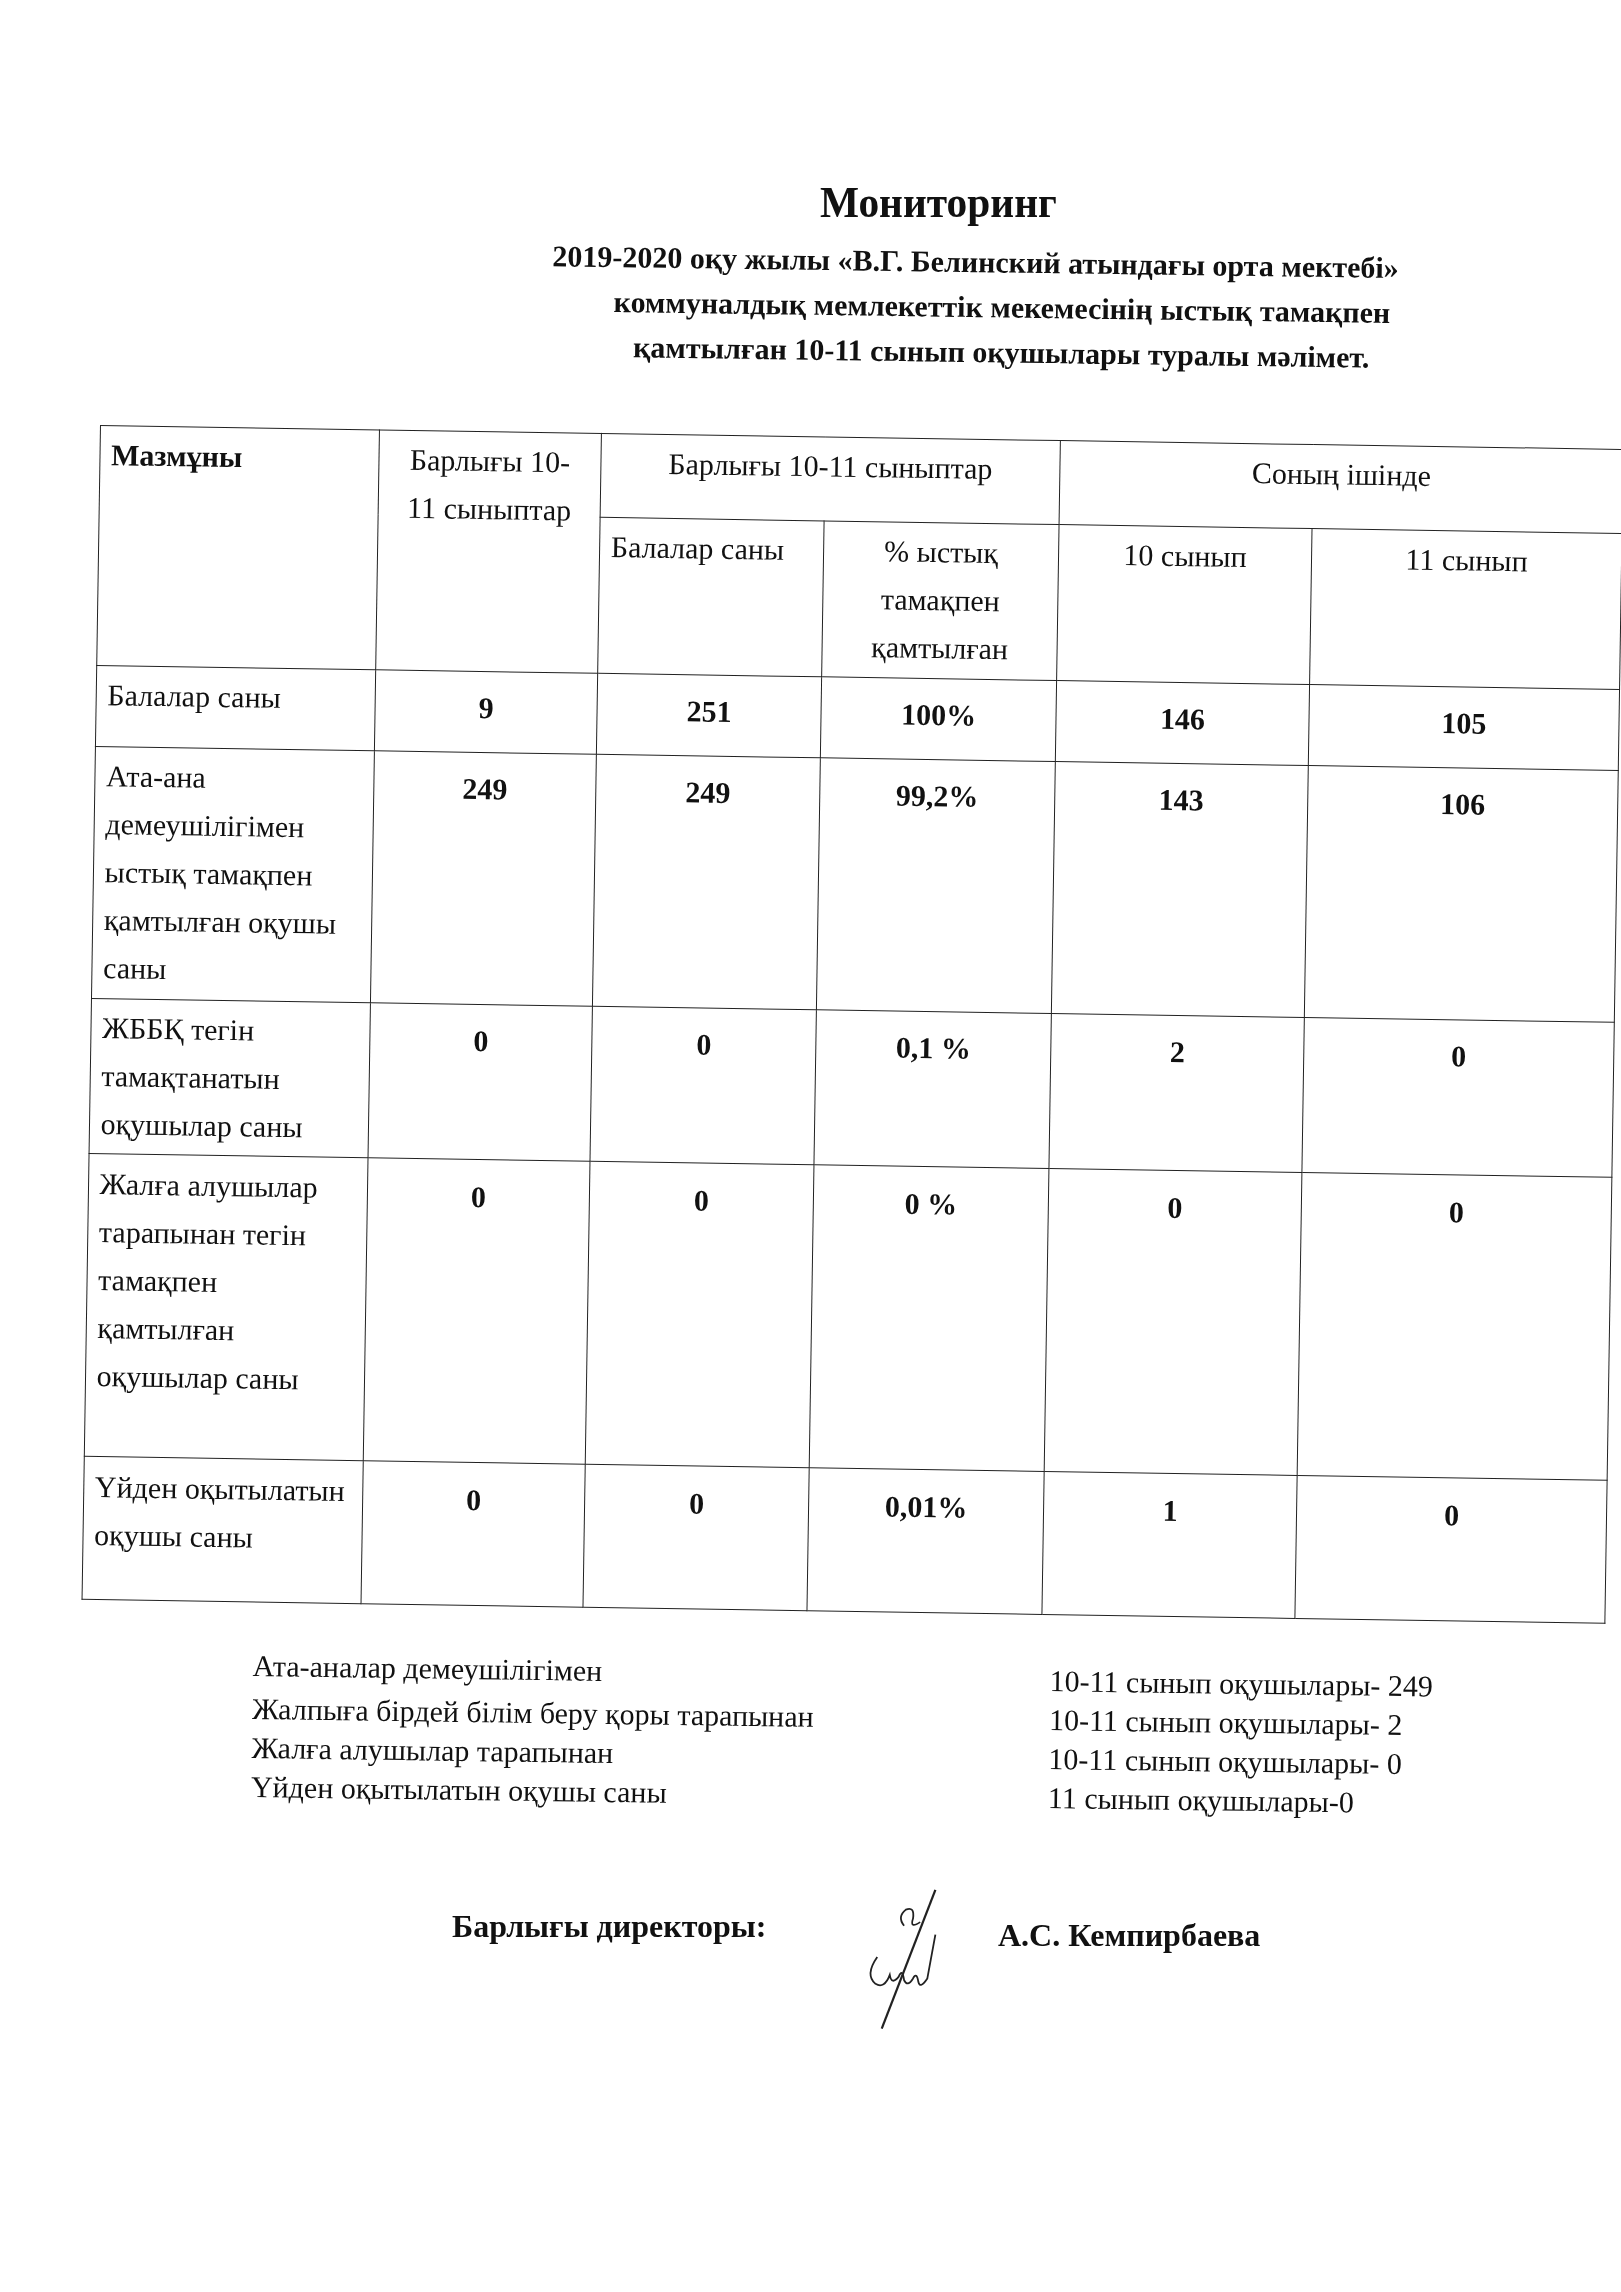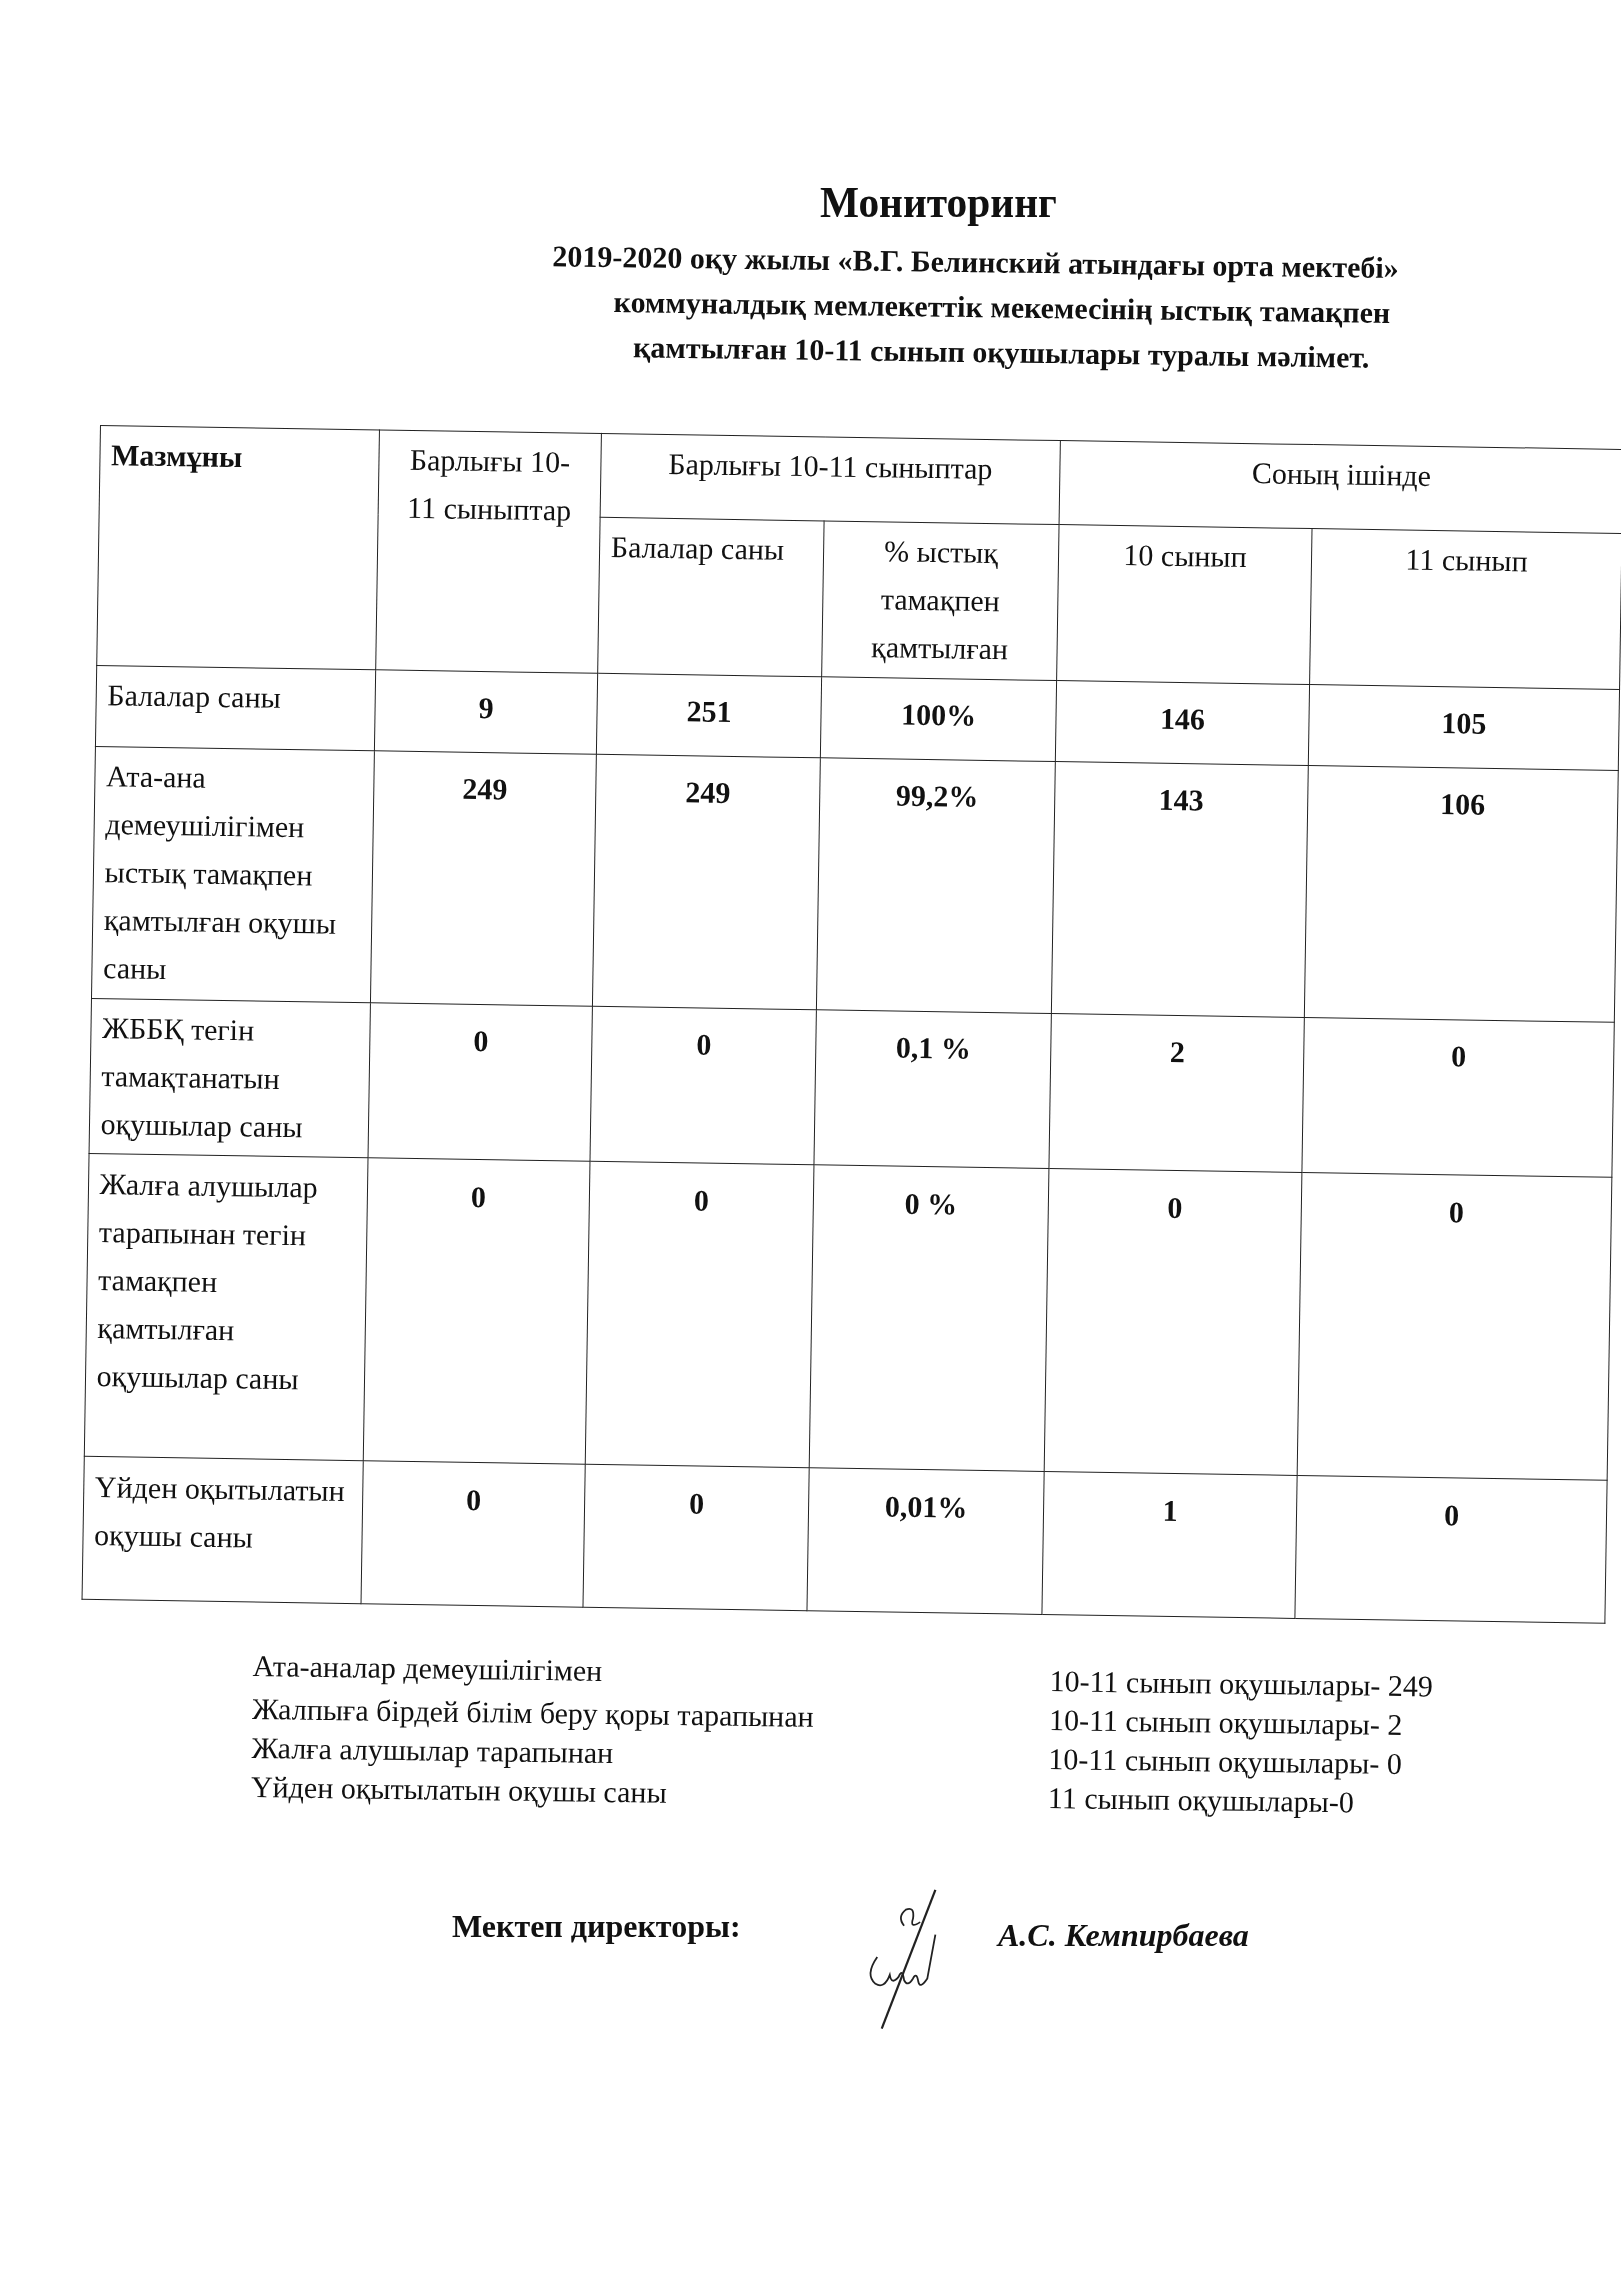--- a/index.html
+++ b/index.html
@@ -91,21 +91,21 @@
 
     .signature-block {
       position: absolute;
       top: 1908px;
       left: 452px;
       width: 896px;
       font-size: 32px;
       font-weight: bold;
     }
     .sig-label { position: absolute; left: 0; top: 0; }
-    .sig-name { position: absolute; left: 546px; top: 9px; font-style: italic; }
+    .sig-name { position: absolute; left: 546px; top: 9px; }
     .sig-scribble {
       position: absolute;
       left: 376px;
       top: -27px;
       width: 179px;
       height: 152px;
     }
   </style>
 </head>
 <body>
@@ -203,21 +203,21 @@
     <span class="sum-left">Жалға алушылар тарапынан</span>
     <span class="sum-right">10-11 сынып оқушылары- 0</span>
   </div>
   <div class="sum-row">
     <span class="sum-left">Үйден оқытылатын оқушы саны</span>
     <span class="sum-right" style="padding-left:7.2px">11 сынып оқушылары-0</span>
   </div>
 </div>
 
 <div class="signature-block">
-  <span class="sig-label">Мектеп директоры:</span>
+  <span class="sig-label">Барлығы директоры:</span>
   <svg class="sig-scribble" viewBox="0 0 200 170">
     <path d="M120 10 L60 165" stroke="#222" stroke-width="2.5" fill="none"></path>
     <path d="M85 50 q-8 -10 2 -18 q10 -4 8 10 q-4 12 8 4" stroke="#222" stroke-width="2" fill="none"></path>
     <path d="M55 85 q-14 20 -2 30 q10 6 16 -10 q2 12 10 2 q4 -10 6 4 q4 8 10 -2 q4 -8 6 4 q2 8 10 -4 L120 60" stroke="#222" stroke-width="2" fill="none"></path>
   </svg>
   <span class="sig-name">А.С. Кемпирбаева</span>
 </div>
 
 
 </body></html>

